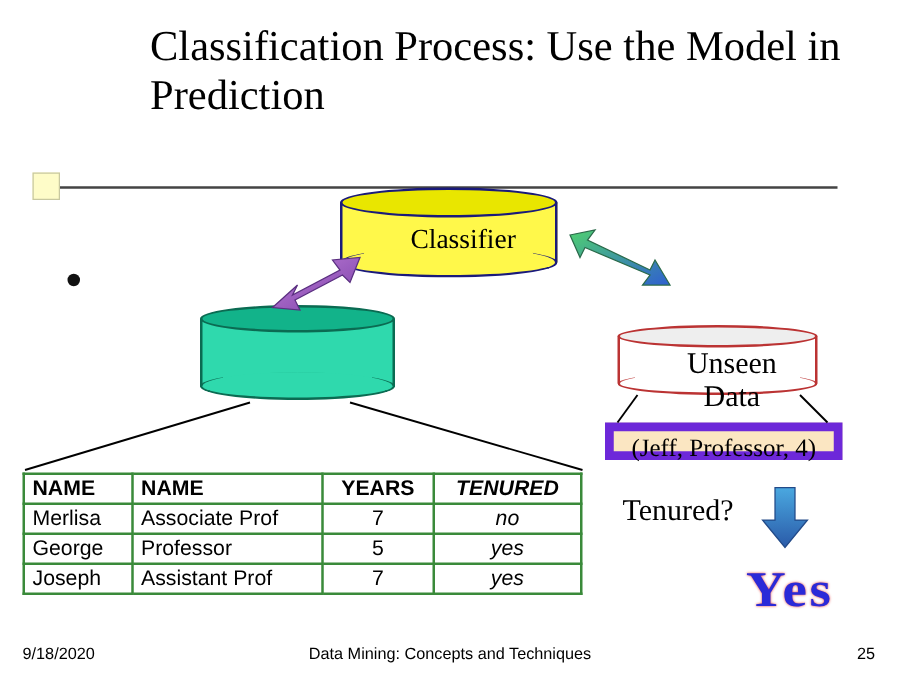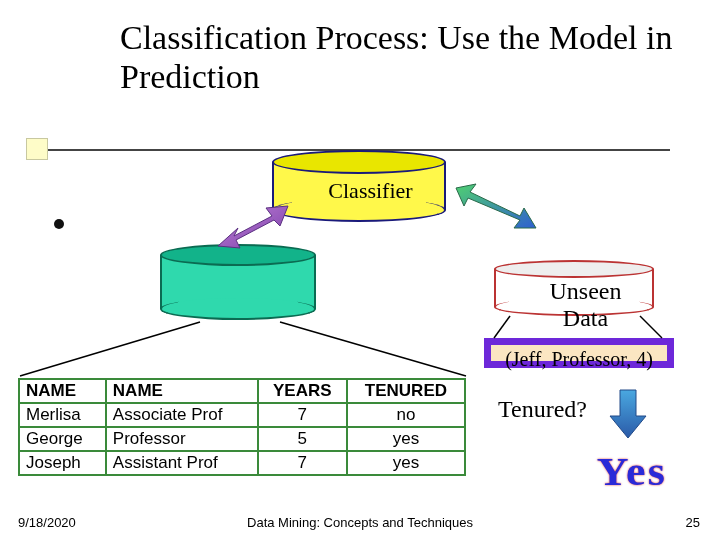--- a/index.html
+++ b/index.html
@@ -76,21 +76,21 @@
   .footer-num  { position: absolute; right: 20px; bottom: 10px; font-size: 13px; font-family: Arial, sans-serif; }
 
   
   .tbl {
     position: absolute; left: 18px; top: 378px; width: 448px;
     border-collapse: collapse; font-family: Arial, sans-serif; font-size: 17px;
   }
   .tbl th, .tbl td { border: 2px solid #3a8a3a; padding: 1px 6px; text-align: left; }
   .tbl th { font-weight: bold; background: #fff; }
   .tbl td.col-years, .tbl th.col-years { text-align: center; }
-  .tbl td.col-ten, .tbl th.col-ten { text-align: center; }
+  .tbl td.col-ten, .tbl th.col-ten { text-align: center; font-style: italic; }
 
   svg.arrow { position: absolute; overflow: visible; }
 </style>
 </head>
 <body>
 
 <div class="title">Classification Process: Use the Model in Prediction</div>
 <div class="deco-box"></div>
 <div class="deco-line"></div>
 <div class="bullet-dot"></div>

